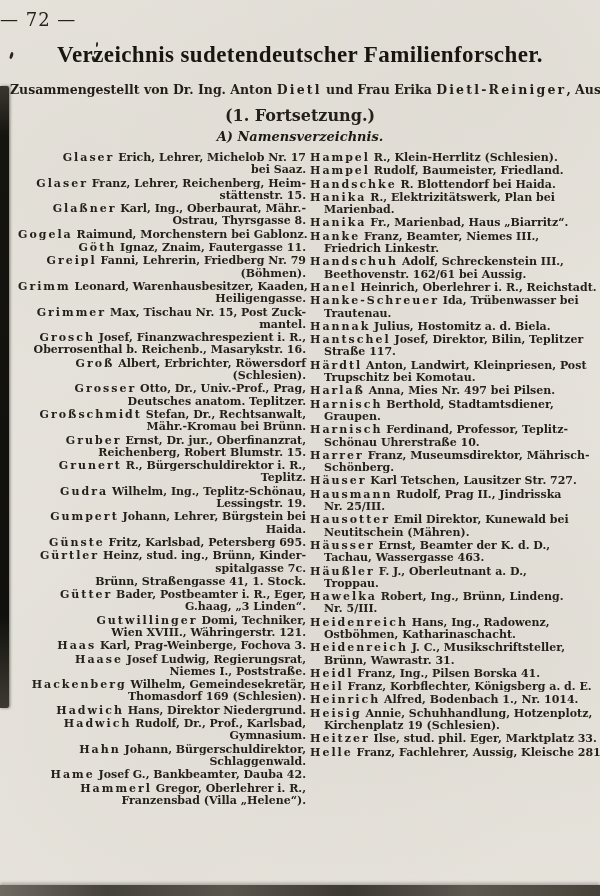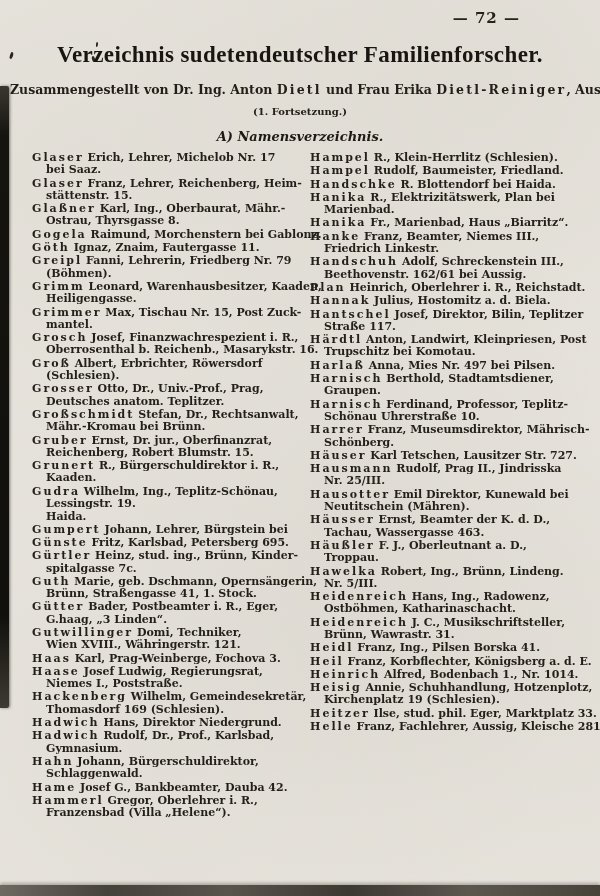--- a/index.html
+++ b/index.html
@@ -32,43 +32,43 @@
     position:absolute;left:0;bottom:0;width:600px;height:11px;
     background:linear-gradient(90deg,#6e6a62 0%,#45423b 18%,#59554d 38%,#3c3933 58%,#5c5850 78%,#474339 100%);
     box-shadow:0 -2px 3px rgba(70,66,58,.35);
   }
   .speck{position:absolute;background:#2a261f;border-radius:40% 60% 50% 50%;}
   .s1{left:10px;top:52px;width:3px;height:7px;transform:rotate(18deg);}
   .s2{left:92px;top:56px;width:3px;height:6px;transform:rotate(-12deg);}
   .s3{left:96px;top:42px;width:2px;height:5px;transform:rotate(8deg);}
   
   .pagenum{
-    position:absolute;top:9px;left:0;width:520px;text-align:right;
-    font-size:15px;font-weight:bold;letter-spacing:1px;color:#26221b;
+    position:absolute;top:9px;left:0;width:520px;text-align:left;
+    font-size:18px;font-weight:normal;letter-spacing:1px;color:#26221b;
   }
   .title{
     position:absolute;top:42px;left:20px;width:560px;margin:0;text-align:center;
     font-size:23px;font-weight:bold;letter-spacing:.4px;color:#191611;font-family:Liberation Serif, serif;
   }
   .subtitle{
     position:absolute;top:82px;left:10px;width:580px;text-align:center;
     font-size:12.5px;font-weight:bold;color:#221e18;white-space:nowrap;
   }
   .subtitle .gsperrt{letter-spacing:2.2px;}
   .continuation{
     position:absolute;top:106px;left:10px;width:580px;text-align:center;
-    font-size:10px;font-weight:bold;color:#24201a;
+    font-size:16px;font-weight:bold;color:#24201a;
   }
   .section{
     position:absolute;top:129px;left:10px;width:580px;text-align:center;
     font-size:13px;font-weight:bold;color:#1d1a14;font-style:italic;
   }
   
   .col{position:absolute;top:152px;}
-  #col-left{left:32px;width:288px;}
+  #col-left{left:18px;width:288px;text-align:right;}
   #col-right{left:310px;width:286px;}
   .entry{margin:0 0 1px 0;}
   .line{
     font-size:11px;line-height:12.3px;font-weight:bold;
     white-space:nowrap;color:#231f19;
   }
   .line.cont{padding-left:14px;}
   .sp{letter-spacing:2px;}
 </style>
 </head>
@@ -137,39 +137,38 @@
       <div class="entry">
         <div class="line first"><span class="sp">Großschmidt</span> Stefan, Dr., Rechtsanwalt,</div>
         <div class="line cont">Mähr.-Kromau bei Brünn.</div>
       </div>
       <div class="entry">
         <div class="line first"><span class="sp">Gruber</span> Ernst, Dr. jur., Oberfinanzrat,</div>
         <div class="line cont">Reichenberg, Robert Blumstr. 15.</div>
       </div>
       <div class="entry">
         <div class="line first"><span class="sp">Grunert</span> R., Bürgerschuldirektor i. R.,</div>
-        <div class="line cont">Kaaden.</div>
+        <div class="line cont">Teplitz.</div>
       </div>
       <div class="entry">
         <div class="line first"><span class="sp">Gudra</span> Wilhelm, Ing., Teplitz-Schönau,</div>
         <div class="line cont">Lessingstr. 19.</div>
       </div>
       <div class="entry">
+        <div class="line first"><span class="sp">Gumpert</span> Johann, Lehrer, Bürgstein bei</div>
         <div class="line cont">Haida.</div>
-        <div class="line first"><span class="sp">Gumpert</span> Johann, Lehrer, Bürgstein bei</div>
       </div>
       <div class="entry">
         <div class="line first"><span class="sp">Günste</span> Fritz, Karlsbad, Petersberg 695.</div>
       </div>
       <div class="entry">
         <div class="line first"><span class="sp">Gürtler</span> Heinz, stud. ing., Brünn, Kinder-</div>
         <div class="line cont">spitalgasse 7c.</div>
       </div>
       <div class="entry">
-        <div class="line first"><span class="sp">Guth</span> Marie, geb. Dschmann, Opernsängerin,</div>
         <div class="line cont">Brünn, Straßengasse 41, 1. Stock.</div>
       </div>
       <div class="entry">
         <div class="line first"><span class="sp">Gütter</span> Bader, Postbeamter i. R., Eger,</div>
         <div class="line cont">G.haag, „3 Linden“.</div>
       </div>
       <div class="entry">
         <div class="line first"><span class="sp">Gutwillinger</span> Domi, Techniker,</div>
         <div class="line cont">Wien XVIII., Währingerstr. 121.</div>
       </div>
@@ -222,21 +221,25 @@
       </div>
       <div class="entry">
         <div class="line first"><span class="sp">Hanke</span> Franz, Beamter, Niemes III.,</div>
         <div class="line cont">Friedrich Linkestr.</div>
       </div>
       <div class="entry">
         <div class="line first"><span class="sp">Handschuh</span> Adolf, Schreckenstein III.,</div>
         <div class="line cont">Beethovenstr. 162/61 bei Aussig.</div>
       </div>
       <div class="entry">
-        <div class="line first"><span class="sp">Plan</span> Heinrich, Oberlehrer i. R., Reichstadt.</div>
+        <div class="line first"><span class="sp">Hanel</span> Heinrich, Oberlehrer i. R., Reichstadt.</div>
+      </div>
+      <div class="entry">
+        <div class="line first"><span class="sp">Hanke-Schreuer</span> Ida, Trübenwasser bei</div>
+        <div class="line cont">Trautenau.</div>
       </div>
       <div class="entry">
         <div class="line first"><span class="sp">Hannak</span> Julius, Hostomitz a. d. Biela.</div>
       </div>
       <div class="entry">
         <div class="line first"><span class="sp">Hantschel</span> Josef, Direktor, Bilin, Teplitzer</div>
         <div class="line cont">Straße 117.</div>
       </div>
       <div class="entry">
         <div class="line first"><span class="sp">Härdtl</span> Anton, Landwirt, Kleinpriesen, Post</div>

